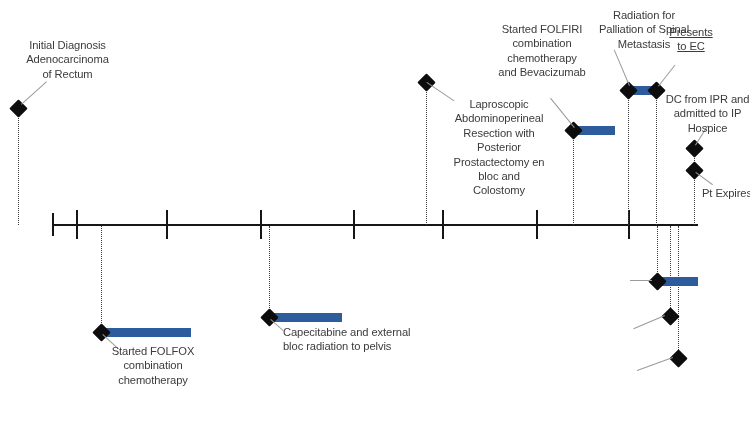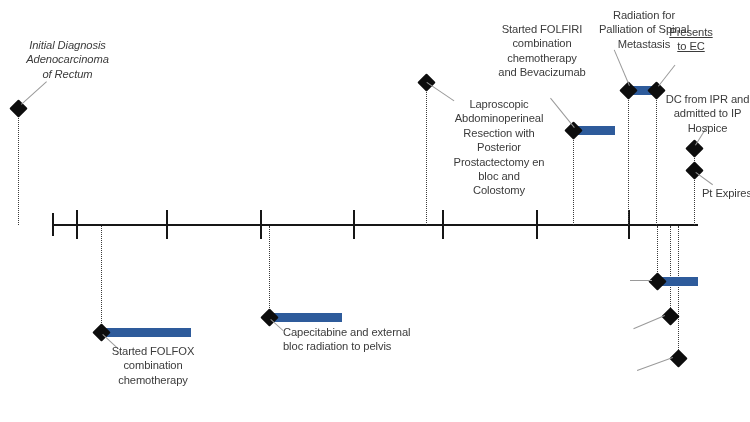--- a/index.html
+++ b/index.html
@@ -117,21 +117,21 @@
   <div class="leader" style="left:658px; top:86px;  width:27px;  transform:rotate(-52deg);"></div>
   <div class="leader" style="left:695px; top:145px; width:23px;  transform:rotate(-58deg);"></div>
   <div class="leader" style="left:696px; top:172px; width:21px;  transform:rotate(36deg);"></div>
 
   <div class="leader" style="left:103px; top:334px; width:21px;  transform:rotate(43deg);"></div>
   <div class="leader" style="left:271px; top:319px; width:17px;  transform:rotate(42deg);"></div>
   <div class="leader" style="left:652px; top:281px; width:22px;  transform:rotate(180deg);"></div>
   <div class="leader" style="left:665px; top:316px; width:34px;  transform:rotate(157deg);"></div>
   <div class="leader" style="left:673px; top:358px; width:38px;  transform:rotate(160deg);"></div>
 
-  <div class="label ctr" style="left:10px; top:38px; width:115px;font-style:italic;">Initial Diagnosis
+  <div class="label ctr" style="left:10px; top:38px; width:115px;">Initial Diagnosis
 Adenocarcinoma
 of Rectum</div>
 
   <div class="label ctr" style="left:440px; top:97px; width:118px;">Laproscopic
 Abdominoperineal
 Resection with
 Posterior
 Prostactectomy en
 bloc and
 Colostomy</div>

